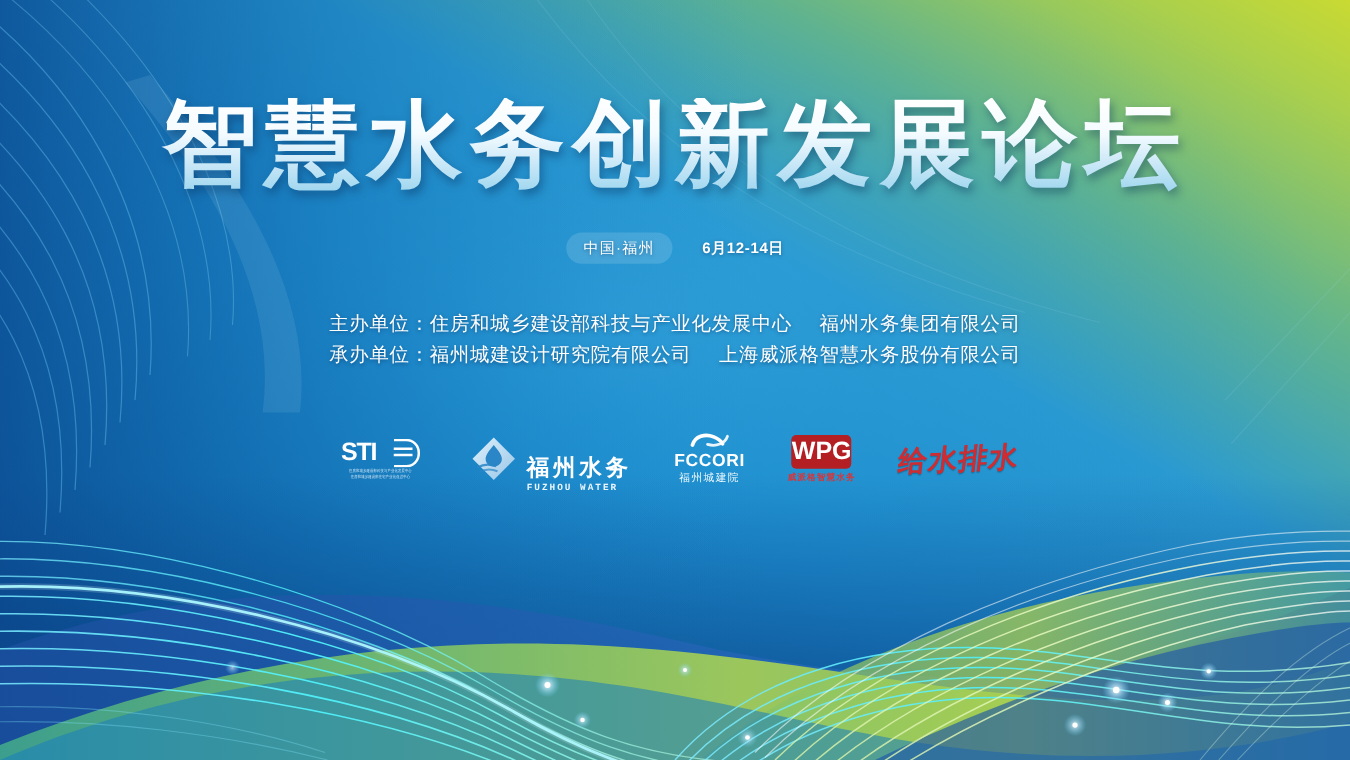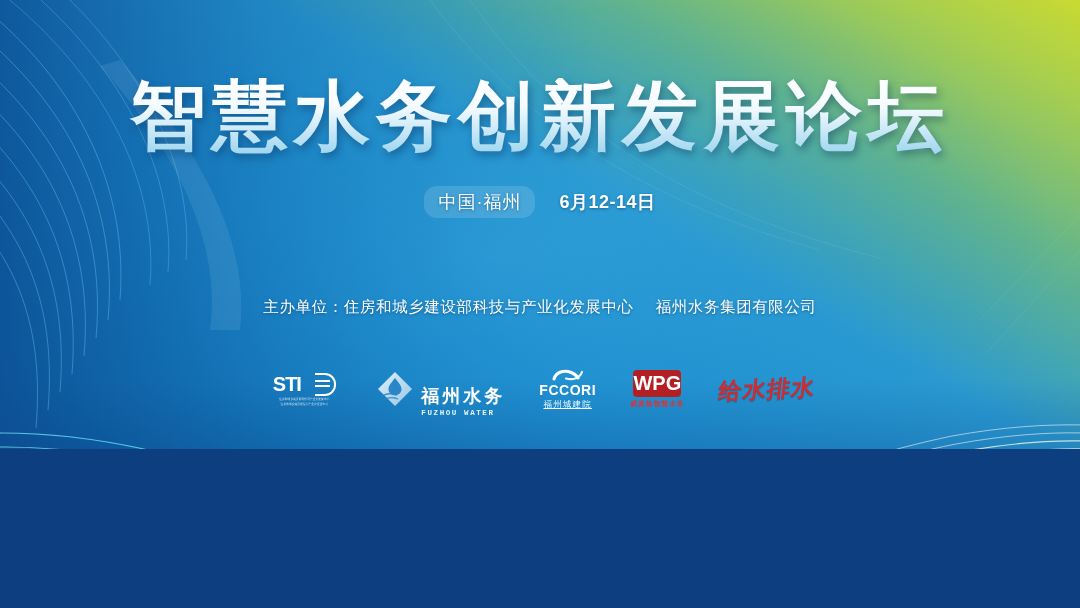--- a/index.html
+++ b/index.html
@@ -1,20 +1,20 @@
 <!DOCTYPE html>
 <html lang="zh"><head>
 <meta charset="utf-8">
 <title>智慧水务创新发展论坛</title>
 <style>
   html,body{margin:0;padding:0;background:#0d3f80;}
   *{box-sizing:border-box;}
   .poster{
     position:relative;
-    width:1080px;height:449px;
+    width:1080px;height:608px;
     overflow:hidden;
     font-family:"Liberation Sans","DejaVu Sans",sans-serif;
     background:#1a86c8;
   }
   .layer{position:absolute;inset:0;}
   .layer svg{display:block;width:1080px;height:608px;}
 
   
   .content{
     position:absolute;inset:0;
@@ -32,31 +32,31 @@
     -webkit-background-clip:text;background-clip:text;
     color:transparent;
     -webkit-text-fill-color:transparent;
     filter:drop-shadow(2px 4px 4px rgba(6,46,92,.45));
     padding:0 6px;
   }
 
   .subrow{
     margin-top:32px;
     display:flex;align-items:center;gap:24px;
-    font-size:18px;color:#ffffff;letter-spacing:1px;
+    font-size:12px;color:#ffffff;letter-spacing:1px;
     text-shadow:0 1px 3px rgba(8,50,96,.5);
   }
   .pill{
     padding:4px 14px;border-radius:13px;
     background:rgba(255,255,255,.14);
   }
   .daterange{font-weight:bold;letter-spacing:.5px;}
 
   .orgblock{
-    margin-top:76px;
+    margin-top:36px;
     text-align:left;
     color:#ffffff;
     font-size:15.5px;
     line-height:1.62;
     letter-spacing:.6px;
     text-shadow:0 1px 3px rgba(8,50,96,.55);
   }
   .orgblock div{white-space:nowrap;}
   .gap{display:inline-block;width:22px;}
 
@@ -96,21 +96,21 @@
   .fw-cn{color:#fff;font-size:18px;font-weight:bold;letter-spacing:3px;
          font-family:"DejaVu Serif",serif;}
   .fw-en{color:#eaf5fd;font-size:7.5px;letter-spacing:1.6px;font-weight:bold;
          font-family:Liberation Mono, monospace;}
 
   
   .fc{flex-direction:column;justify-content:center;gap:1px;}
   .fc-mark{width:34px;height:13px;position:relative;}
   .fc-txt{color:#ffffff;font-weight:bold;font-size:14px;letter-spacing:.5px;}
   .fc-cn{color:#f2fbff;font-size:8.5px;letter-spacing:1.2px;
-         font-family:"DejaVu Serif",serif;text-decoration:underline;}
+         font-family:"DejaVu Serif",serif;}
 
   
   .wpg{flex-direction:column;justify-content:center;gap:2px;}
   .wpg-box{
     background:#b41f24;border-radius:4px;
     padding:3px 0 4px;
     display:flex;align-items:center;justify-content:center;
   }
   .wpg-box span{
     color:#ffffff;font-weight:bold;font-size:20px;letter-spacing:0px;
@@ -316,20 +316,23 @@
     <div class="title">智慧水务创新发展论坛</div>
 
     <div class="subrow">
       <span class="pill">中国·福州</span>
       <span class="daterange">6月12-14日</span>
     </div>
 
     <div class="orgblock">
       <div>
         <span>主办单位：</span><span>住房和城乡建设部科技与产业化发展中心</span><span class="gap"></span><span>福州水务集团有限公司</span>
+      </div>
+      <div>
+        <span>承办单位：</span><span>福州城建设计研究院有限公司</span><span class="gap"></span><span>上海威派格智慧水务股份有限公司</span>
       </div>
     </div>
 
     <div class="logos">
 
       <div class="logo stid">
         <div class="stid-main">
           <span class="stid-txt">STI</span>
           <span class="stid-d"></span>
         </div>

